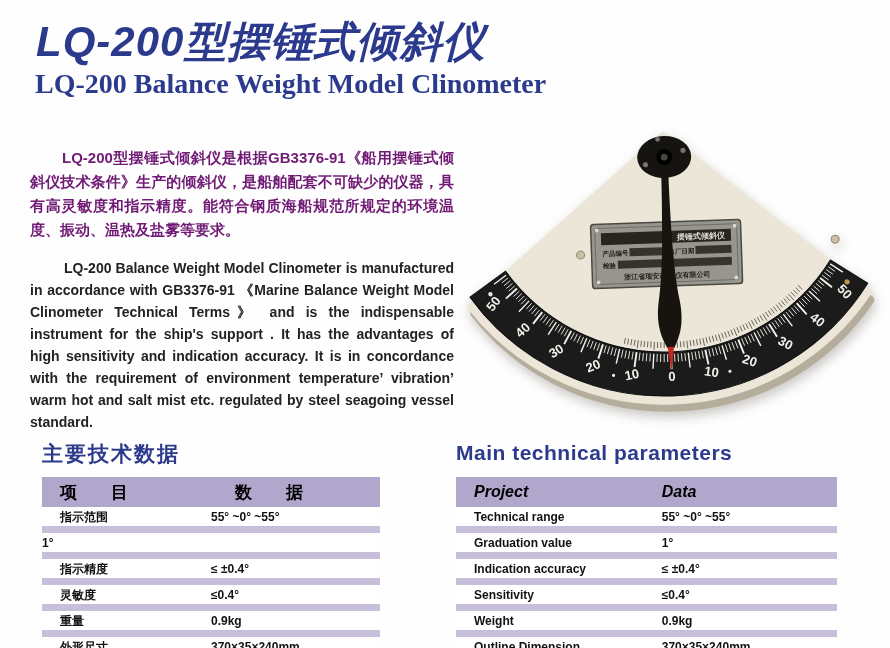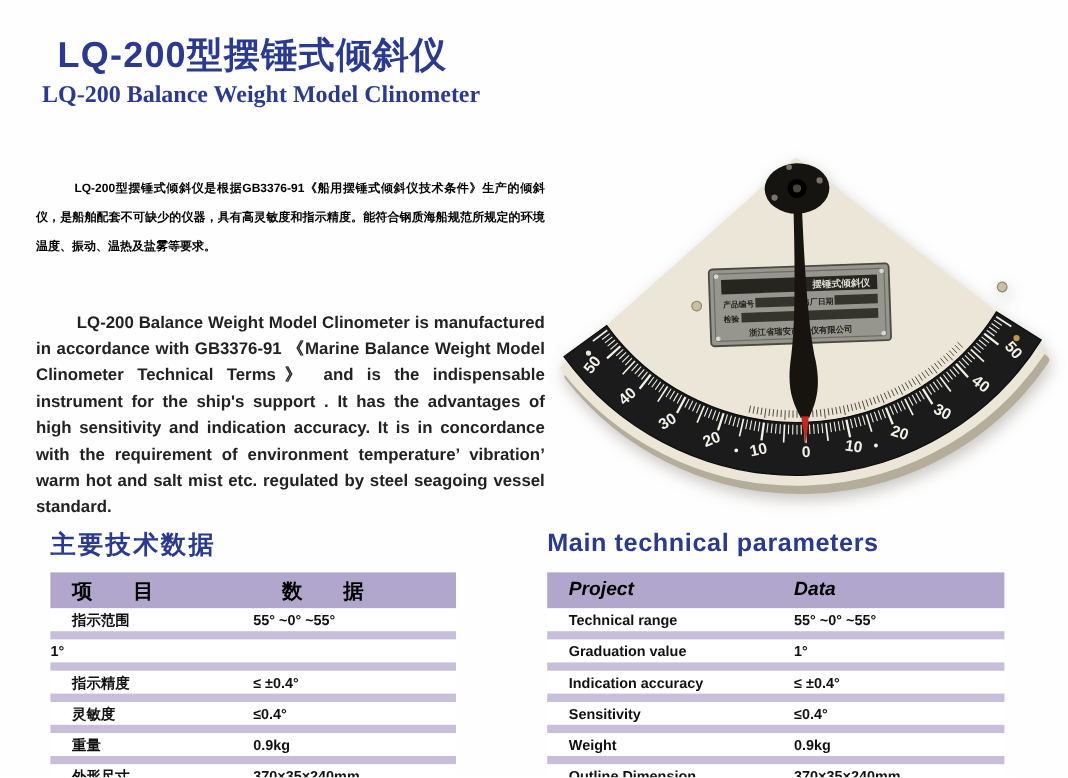--- a/index.html
+++ b/index.html
@@ -1,23 +1,23 @@
 <!DOCTYPE html>
 <html><head>
 <meta charset="utf-8">
 <style>
   html,body{margin:0;padding:0;background:#ffffff;}
   .page{position:relative;width:890px;height:648px;background:#fefefe;overflow:hidden;
         font-family:"Liberation Sans","DejaVu Sans",sans-serif;color:#1c1c1c;}
-  .title-zh{position:absolute;left:36px;top:14px;margin:12px;font-size:30px;font-weight:bold;
-            color:#2b3a8c;letter-spacing:1px;font-family:"Liberation Sans","DejaVu Sans",sans-serif;}
-  .title-en{position:absolute;left:35px;top:68px;margin:0;font-size:20px;font-weight:bold;
+  .title-zh{position:absolute;left:36px;top:14px;margin:0;font-size:42px;font-weight:bold;
+            color:#2b3a8c;letter-spacing:1px;font-family:"Liberation Sans","DejaVu Sans",sans-serif;font-style:italic;}
+  .title-en{position:absolute;left:35px;top:68px;margin:0;font-size:28px;font-weight:bold;
             color:#2b3a8c;font-family:"Liberation Serif","DejaVu Serif",serif;}
   .para{position:absolute;left:30px;width:424px;margin:0;font-weight:bold;text-align:justify;}
-  .para-zh{top:146px;font-size:10px;line-height:24px;text-indent:32px;color:#000000;}
+  .para-zh{top:146px;font-size:15px;line-height:24px;text-indent:32px;color:#701a75;}
   .para-en{top:257px;font-size:14px;line-height:22px;text-indent:34px;color:#222;}
   .photo{position:absolute;left:466px;top:126px;width:420px;height:296px;}
   .photo svg{filter:drop-shadow(2px 5px 6px rgba(60,55,40,.28));}
   .sec-head{position:absolute;margin:0;font-size:21px;font-weight:bold;color:#2b3a8c;}
   .sec-head.zh{left:42px;top:440px;letter-spacing:2px;}
   .sec-head.en{left:456px;top:441px;letter-spacing:.5px;}
   .spec-table{position:absolute;top:477px;}
   .spec-table.zh{left:42px;width:338px;}
   .spec-table.en{left:456px;width:381px;}
   .thead{display:flex;background:#b1a7cc;align-items:center;height:30px;font-weight:bold;color:#000000;}

